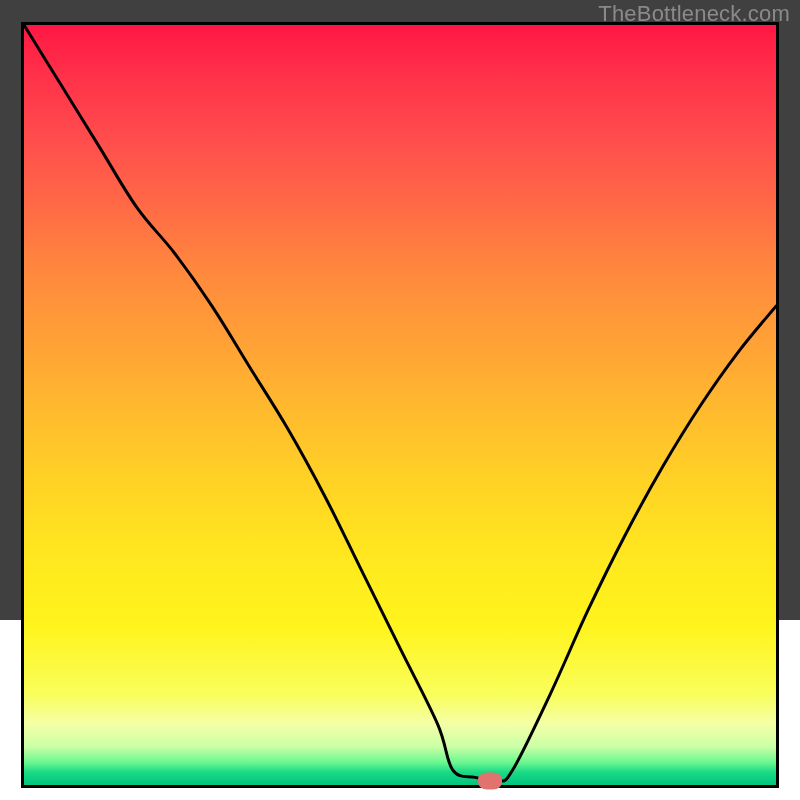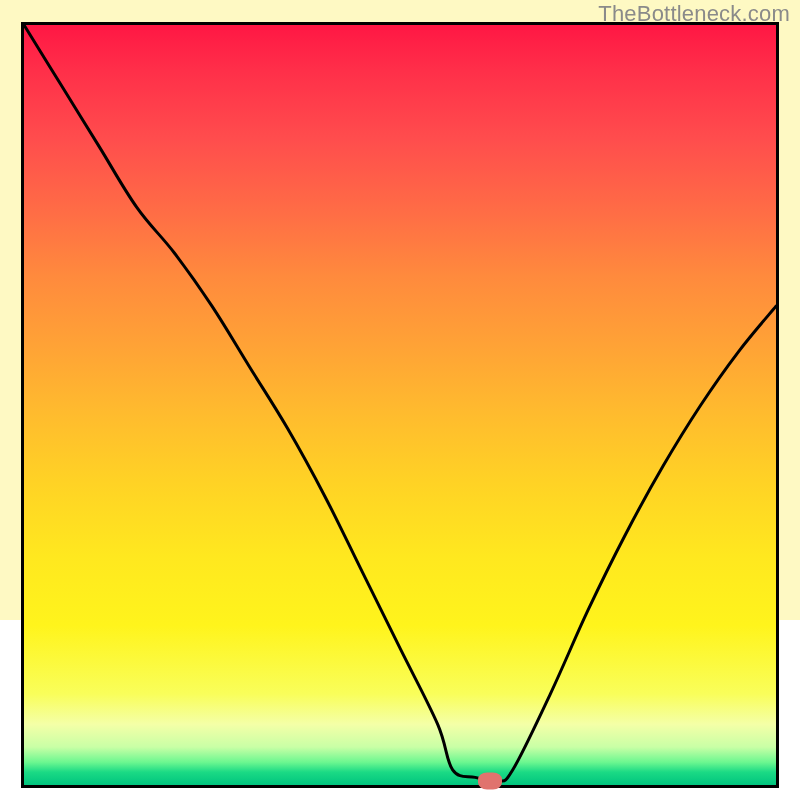--- a/index.html
+++ b/index.html
@@ -7,21 +7,21 @@
     padding: 0;
     width: 800px;
     height: 800px;
     overflow: hidden;
     font-family: Arial, sans-serif;
   }
   .chart-container {
     position: relative;
     width: 800px;
     height: 620px;
-    background: #fef9c3;
+    background: #404040;
   }
   .watermark {
     position: absolute;
     top: 1px;
     right: 10px;
     font-size: 22px;
     color: #8a8a8a;
     font-weight: 500;
     letter-spacing: 0.2px;
     z-index: 10;

